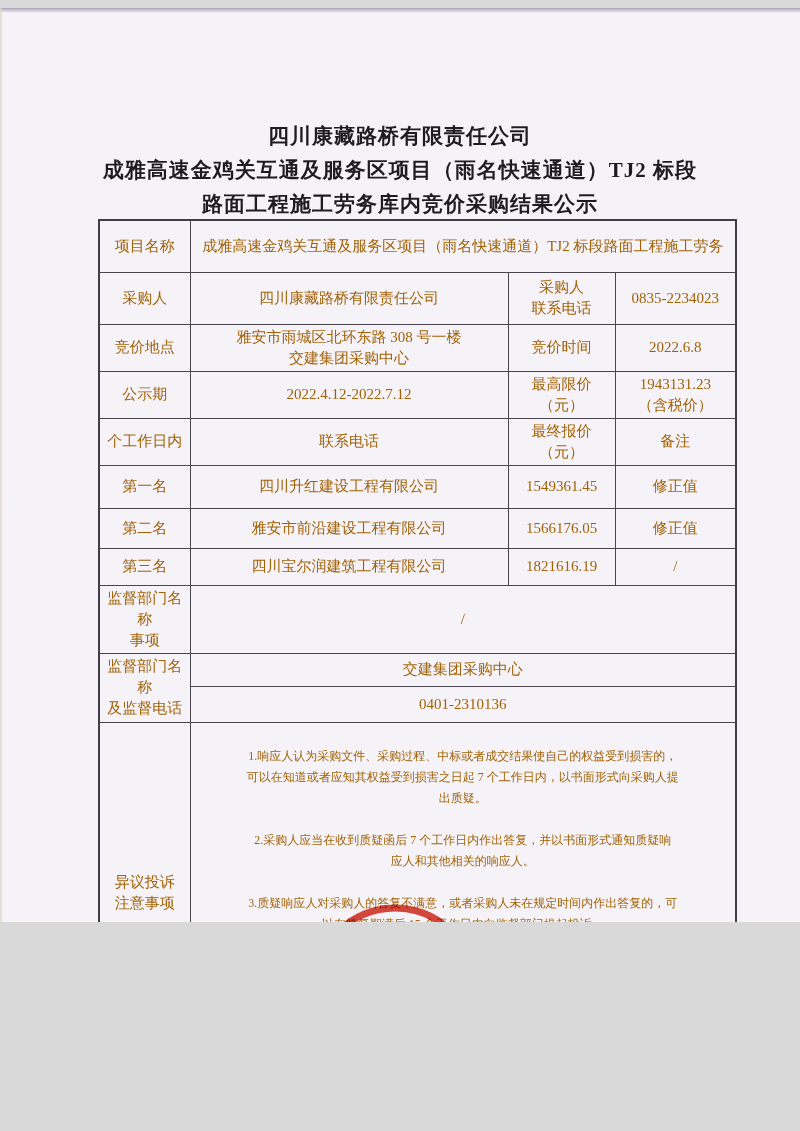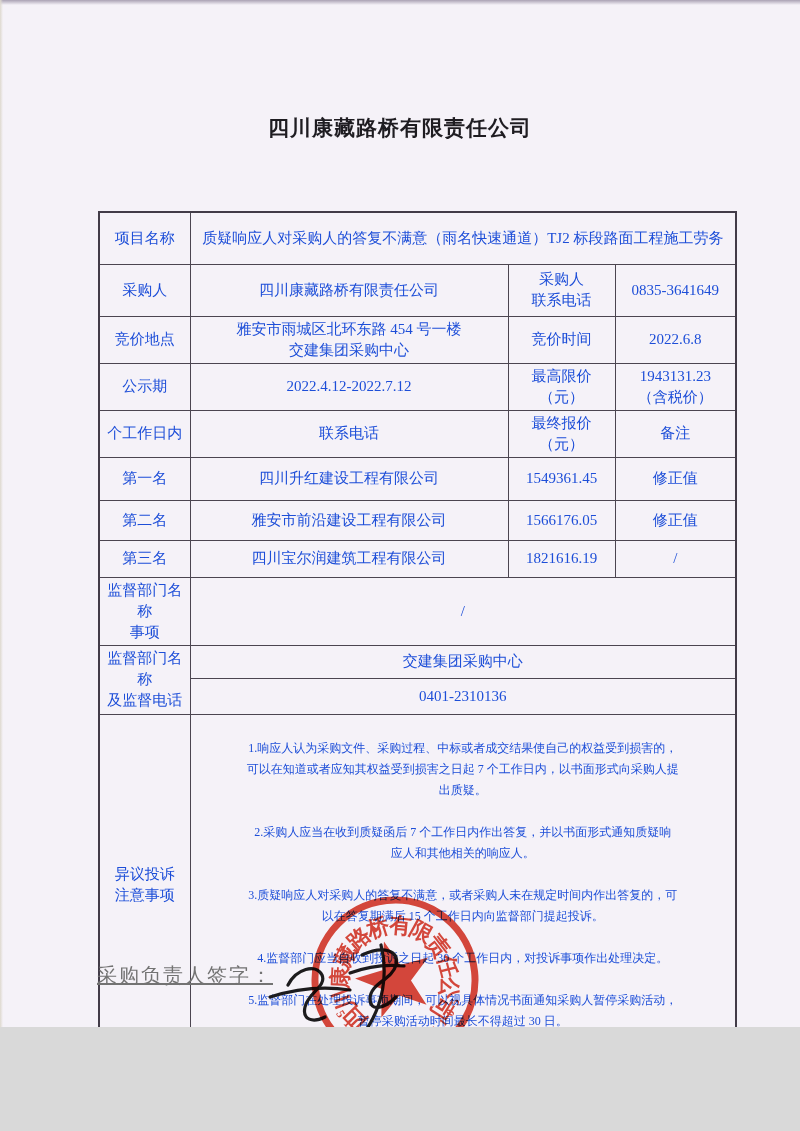--- a/index.html
+++ b/index.html
@@ -1,37 +1,37 @@
 <!DOCTYPE html>
 <html><head>
 <meta charset="utf-8">
 <style>
   html,body { margin:0; padding:0; background:#d9d9d9; }
   .page {
-    position:relative; width:800px; height:1027px; margin:0 auto;
+    position:relative; width:800px; height:914px; margin:8px auto;
     background:#f5f2f8; overflow:hidden;
     font-family:"Liberation Serif", serif; color:#232126;
   }
   .top-edge {
     position:absolute; left:0; top:0; width:800px; height:5px;
     background:linear-gradient(to bottom, #aaa2b4 0%, rgba(245,242,248,0) 100%);
   }
   .left-edge {
     position:absolute; left:0; top:0; width:3px; height:1131px;
     background:linear-gradient(to right, #ded9cf, rgba(245,242,248,0));
   }
   .titles {
     position:absolute; top:111px; left:0; width:100%;
     text-align:center; font-weight:bold; font-size:21px; line-height:34px;
     letter-spacing:1px; color:#1e1c21;
   }
   table.doc {
     position:absolute; left:98px; top:211px; width:637px;
     border-collapse:collapse; table-layout:fixed;
-    font-size:15px; color:#1d4ed8; border:2px solid #423c48;
+    font-size:15px; color:#a16207; border:2px solid #423c48;
   }
   table.doc td {
     border:1px solid #4b4550; text-align:center; vertical-align:middle;
     white-space:pre-line; padding:2px 4px; line-height:21px;
   }
   td.val-left { text-align:left; padding-left:24px; }
   td.notes-cell { text-align:left; padding:12px 12px 12px 26px; font-size:12px; line-height:25px; }
   .note { white-space:pre-line; }
   .sign-label {
     position:absolute; left:97px; top:962px; font-size:20px;
@@ -45,47 +45,49 @@
 </style>
 </head>
 <body>
 
 <div class="page">
   <div class="top-edge"></div>
   <div class="left-edge"></div>
 
   <div class="titles">
     <div>四川康藏路桥有限责任公司</div>
+    <div>成雅高速金鸡关互通及服务区项目（雨名快速通道）TJ2 标段</div>
+    <div>路面工程施工劳务库内竞价采购结果公示</div>
   </div>
 
   <table class="doc">
     <colgroup>
         <col style="width:91px">
         <col style="width:318px">
         <col style="width:107px">
         <col style="width:121px">
       </colgroup>
 
     <tbody>
         <tr style="height:52px">
       <td>项目名称</td>
-      <td colspan="3">质疑响应人对采购人的答复不满意（雨名快速通道）TJ2 标段路面工程施工劳务</td>
+      <td colspan="3">成雅高速金鸡关互通及服务区项目（雨名快速通道）TJ2 标段路面工程施工劳务</td>
     </tr>
 
     <tr style="height:52px">
       <td>采购人</td>
       <td>四川康藏路桥有限责任公司</td>
       <td>采购人
 联系电话</td>
-      <td>0835-3641649</td>
+      <td>0835-2234023</td>
     </tr>
 
     <tr style="height:46px">
       <td>竞价地点</td>
-      <td>雅安市雨城区北环东路 454 号一楼
+      <td>雅安市雨城区北环东路 308 号一楼
 交建集团采购中心</td>
       <td>竞价时间</td>
       <td>2022.6.8</td>
     </tr>
 
     <tr style="height:45px">
       <td>公示期</td>
       <td>2022.4.12-2022.7.12</td>
       <td>最高限价
 （元）</td>

